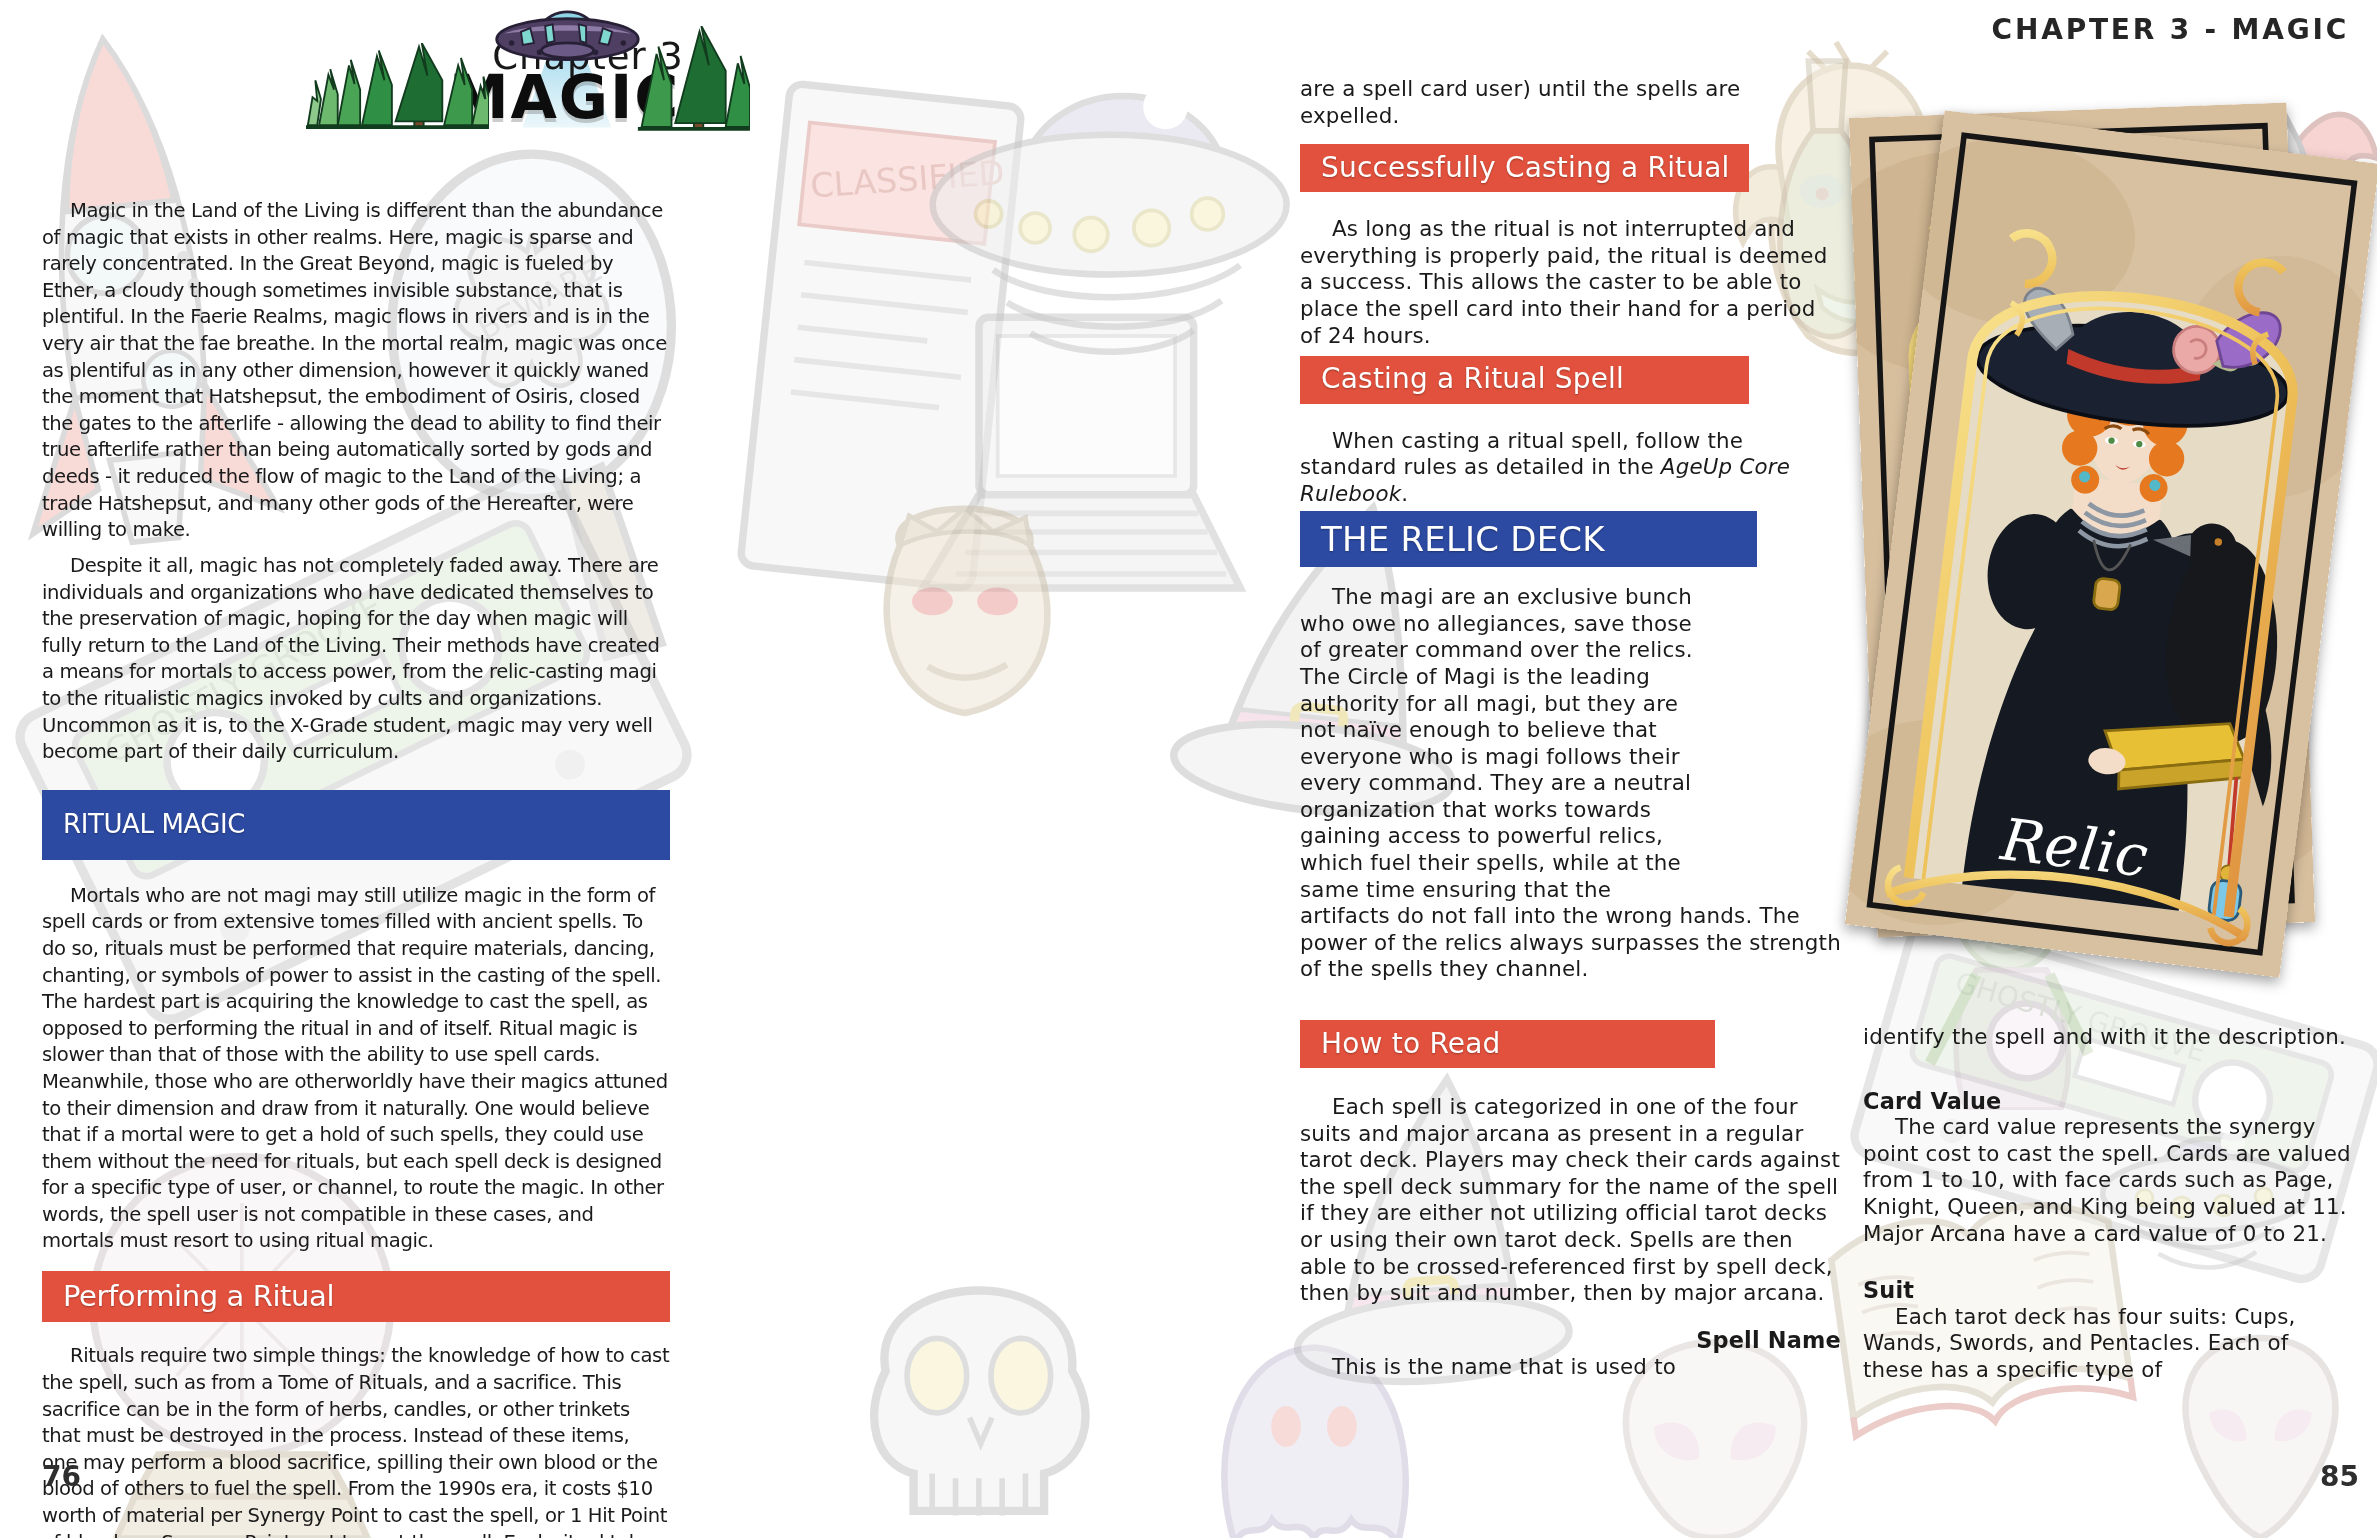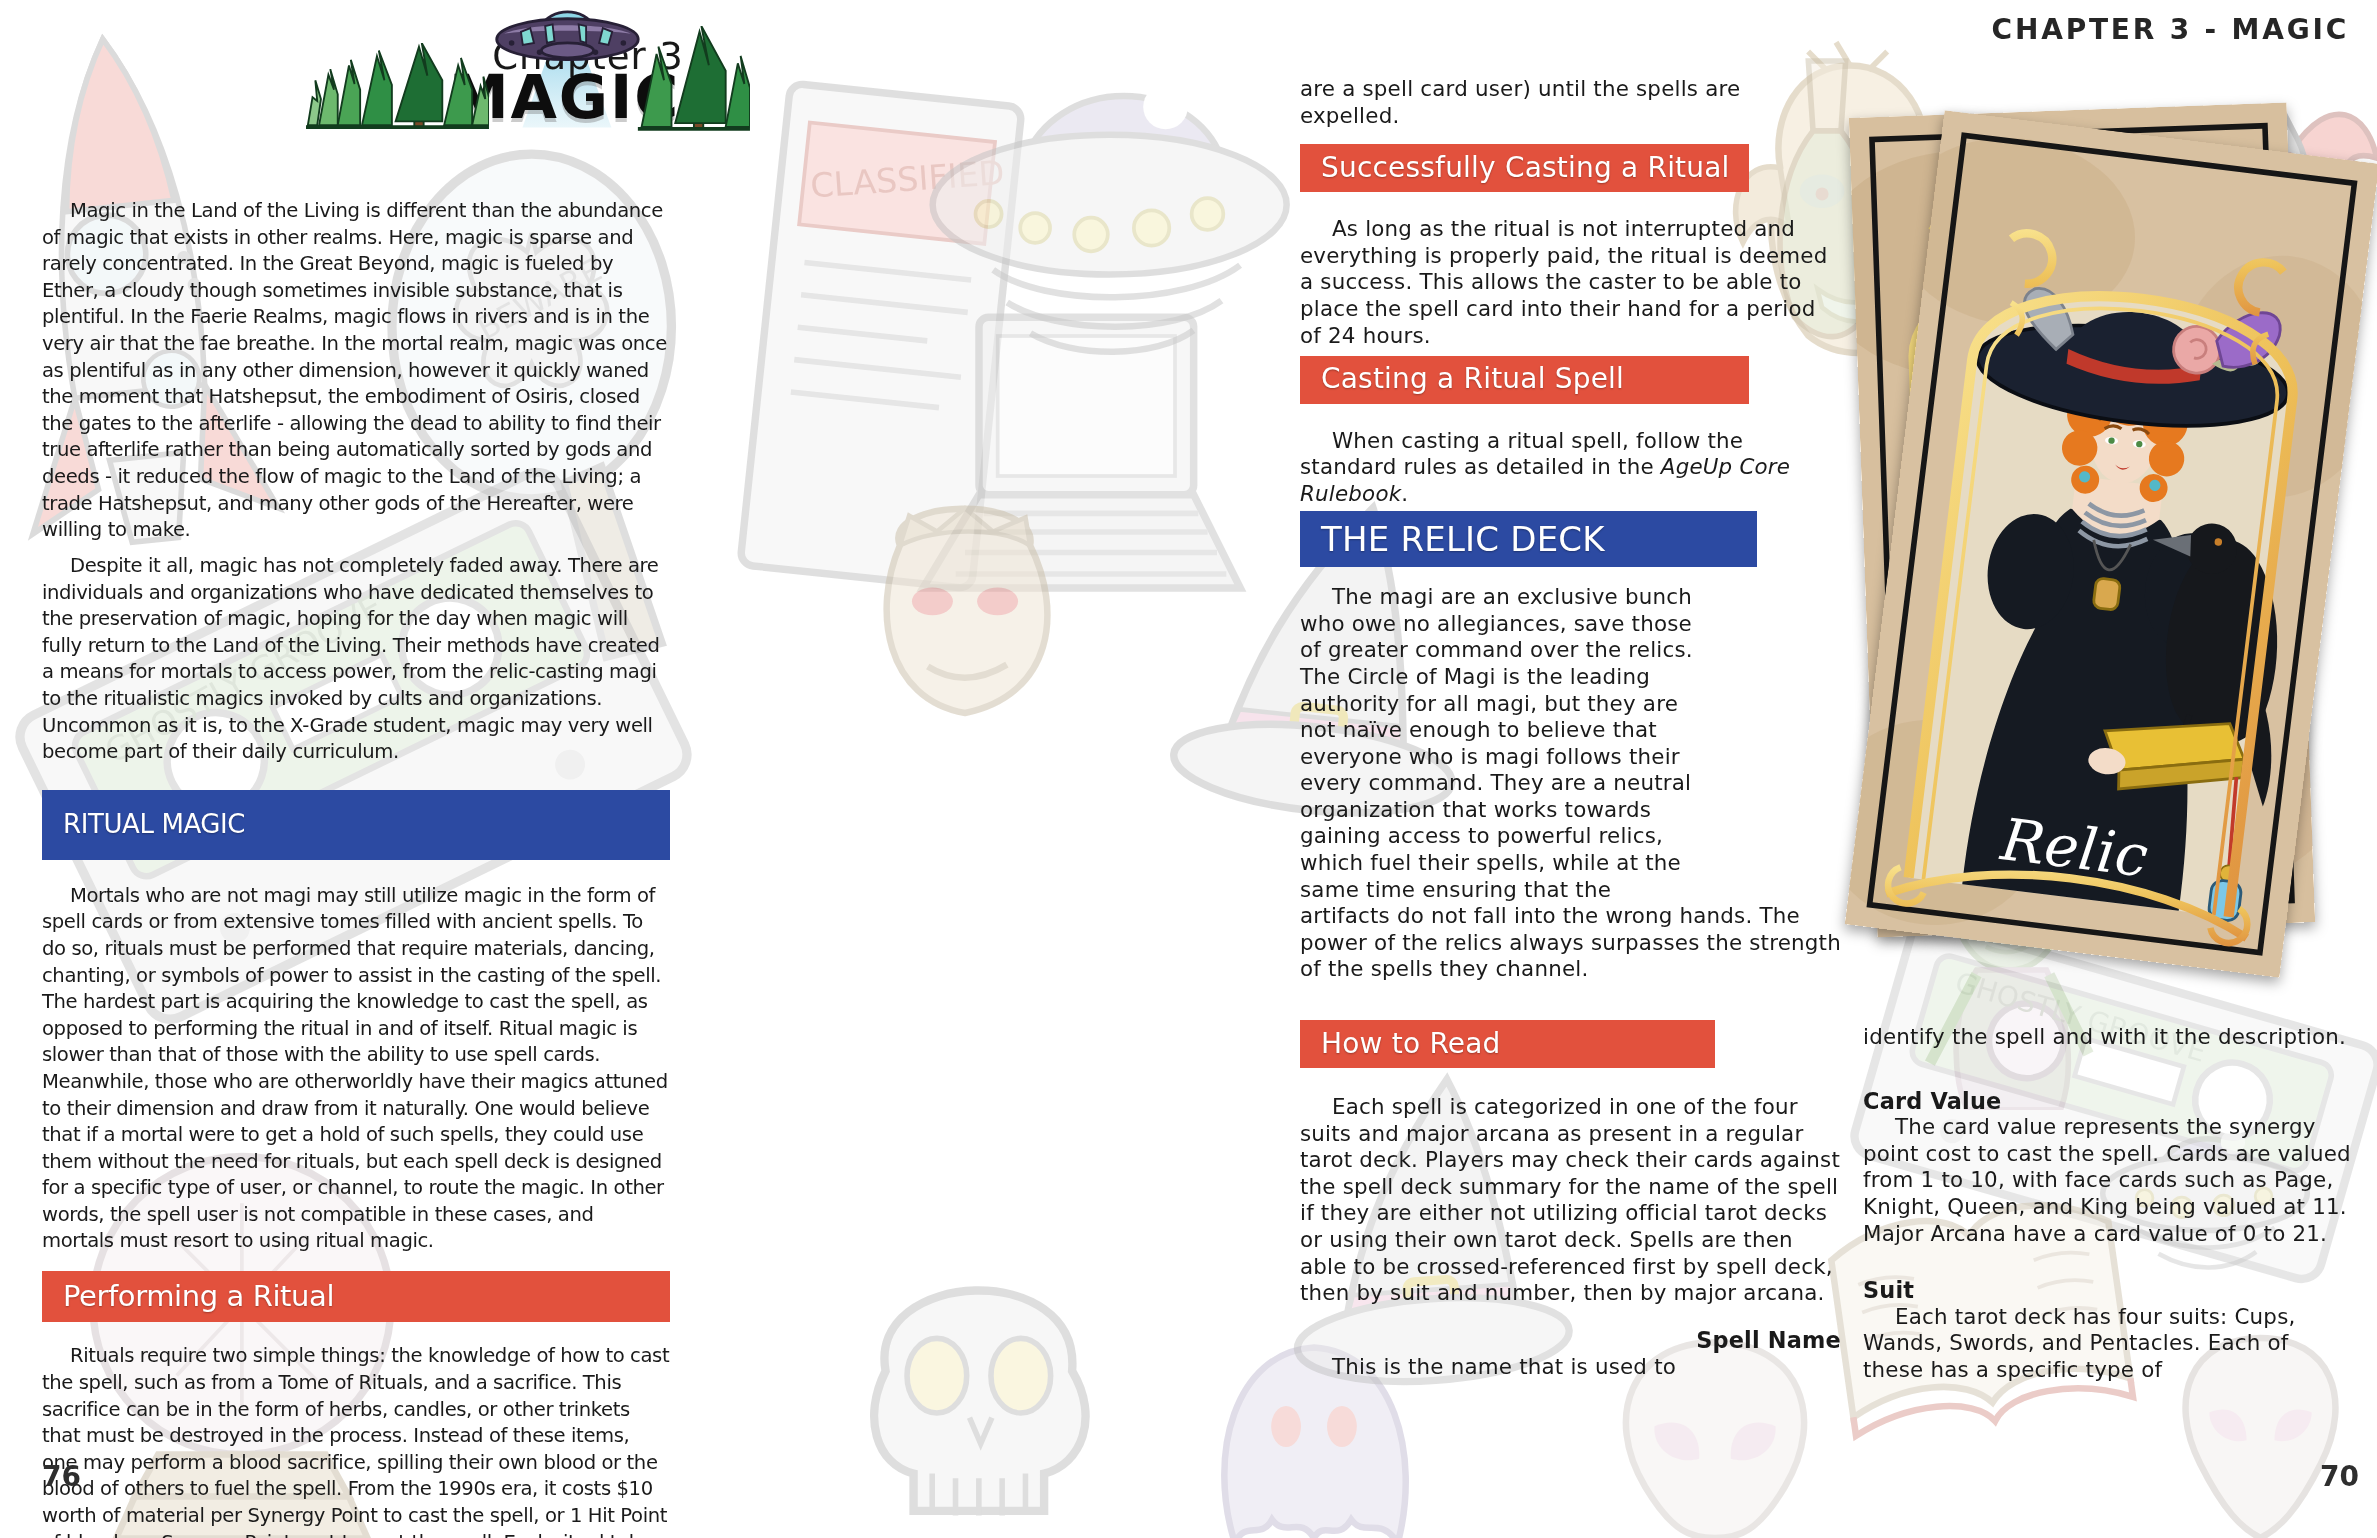--- a/index.html
+++ b/index.html
@@ -510,15 +510,15 @@
         <path d="M78,822 L78,266 C78,162 392,162 392,266 L392,822" fill="none" stroke="url(#gold)" stroke-width="4"></path>
         <path d="M88,128 a27,27 0 1 1 20,46 M382,128 a27,27 0 1 0 -20,46" fill="none" stroke="url(#gold)" stroke-width="9"></path>
         <path d="M96,196 q22,10 10,34 M374,196 q-22,10 -10,34" fill="none" stroke="url(#gold)" stroke-width="6"></path>
         <path d="M40,842 C150,788 320,788 430,842" fill="none" stroke="url(#gold)" stroke-width="9"></path>
         <path d="M52,812 a20,20 0 1 0 28,24 M418,812 a20,20 0 1 1 -28,24" fill="none" stroke="url(#gold)" stroke-width="7"></path>
         <text class="relic-label" x="235" y="790" text-anchor="middle" font-size="62" fill="#ffffff">Relic</text>
       </svg>
     </div>
   </div>
 
-  <div class="page-num right">70</div>
+  <div class="page-num right">85</div>
 </div>
 
 
 </body></html>

